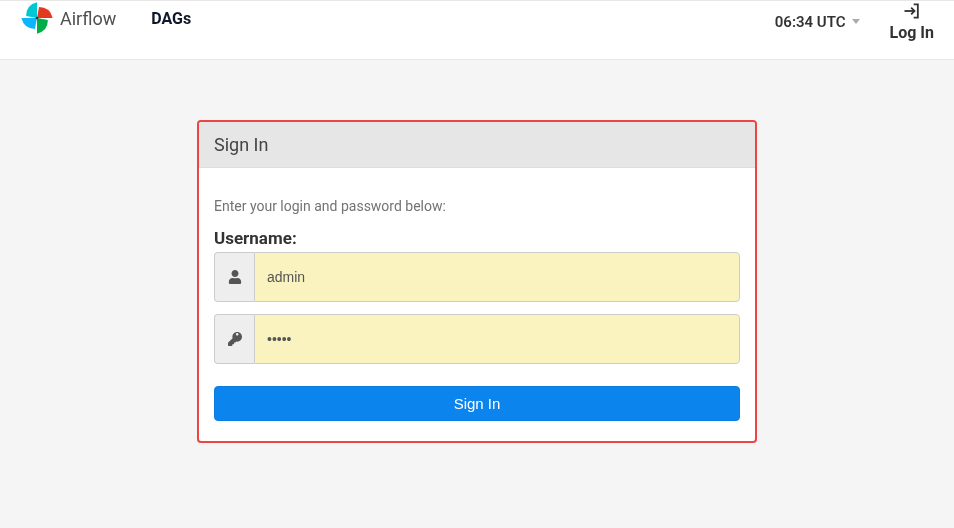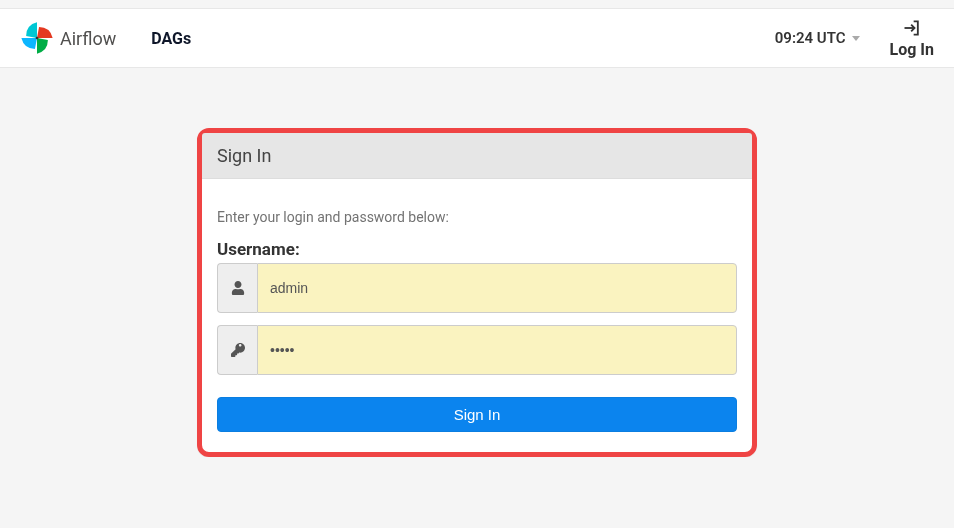--- a/index.html
+++ b/index.html
@@ -8,23 +8,22 @@
       background: #f5f5f5;
       color: #333;
       font-size: 14px;
     }
     .navbar {
       background: #fff;
       border-top: 1px solid #e7e7e7;
       border-bottom: 1px solid #e7e7e7;
       height: 60px;
       display: flex;
-      align-items: center;
+      align-items: flex-start;
       padding: 0 20px;
-      margin-top: 8px;
     }
     .navbar-left {
       display: flex;
       align-items: center;
       gap: 35px;
     }
     .brand {
       display: flex;
       align-items: center;
       gap: 6px;
@@ -78,22 +77,22 @@
       cursor: pointer;
       flex-direction: column;
     }
     .login-link svg { width: 20px; height: 20px; }
     .container {
       width: 560px;
       margin: 60px auto 0;
     }
     .panel {
       background: #fff;
-      border: 5px solid #ef4444;
-      border-radius: 12px;
+      border: 2px solid #ef4444;
+      border-radius: 4px;
       box-shadow: 0 1px 1px rgba(0,0,0,.05);
     }
     .panel-heading {
       background: #e6e6e6;
       border-bottom: 1px solid #ddd;
       border-top-left-radius: 3px;
       border-top-right-radius: 3px;
       padding: 12px 15px;
       font-size: 18px;
       color: #444;
@@ -171,21 +170,21 @@
           <path d="M50 50 L4 50 Q12 82 44 82 Z" fill="#0cb6ff"></path>
           <circle cx="50" cy="50" r="4" fill="#333"></circle>
         </svg>
       </span>
       <span>Airflow</span>
     </a>
     <a class="nav-link">DAGs</a>
   </div>
   <div class="navbar-right">
     <div class="clock">
-      <span>09:24 UTC</span>
+      <span>06:34 UTC</span>
       <span class="caret"></span>
     </div>
     <a class="login-link">
       <svg viewBox="0 0 24 24">
         <path fill="none" stroke="#333" stroke-width="2.2" d="M14 4h5v16h-5"></path>
         <path fill="none" stroke="#333" stroke-width="2.2" d="M3 12h12"></path>
         <path fill="none" stroke="#333" stroke-width="2.2" d="M11 8l4 4-4 4"></path>
       </svg>
       <span>Log In</span>
     </a>

